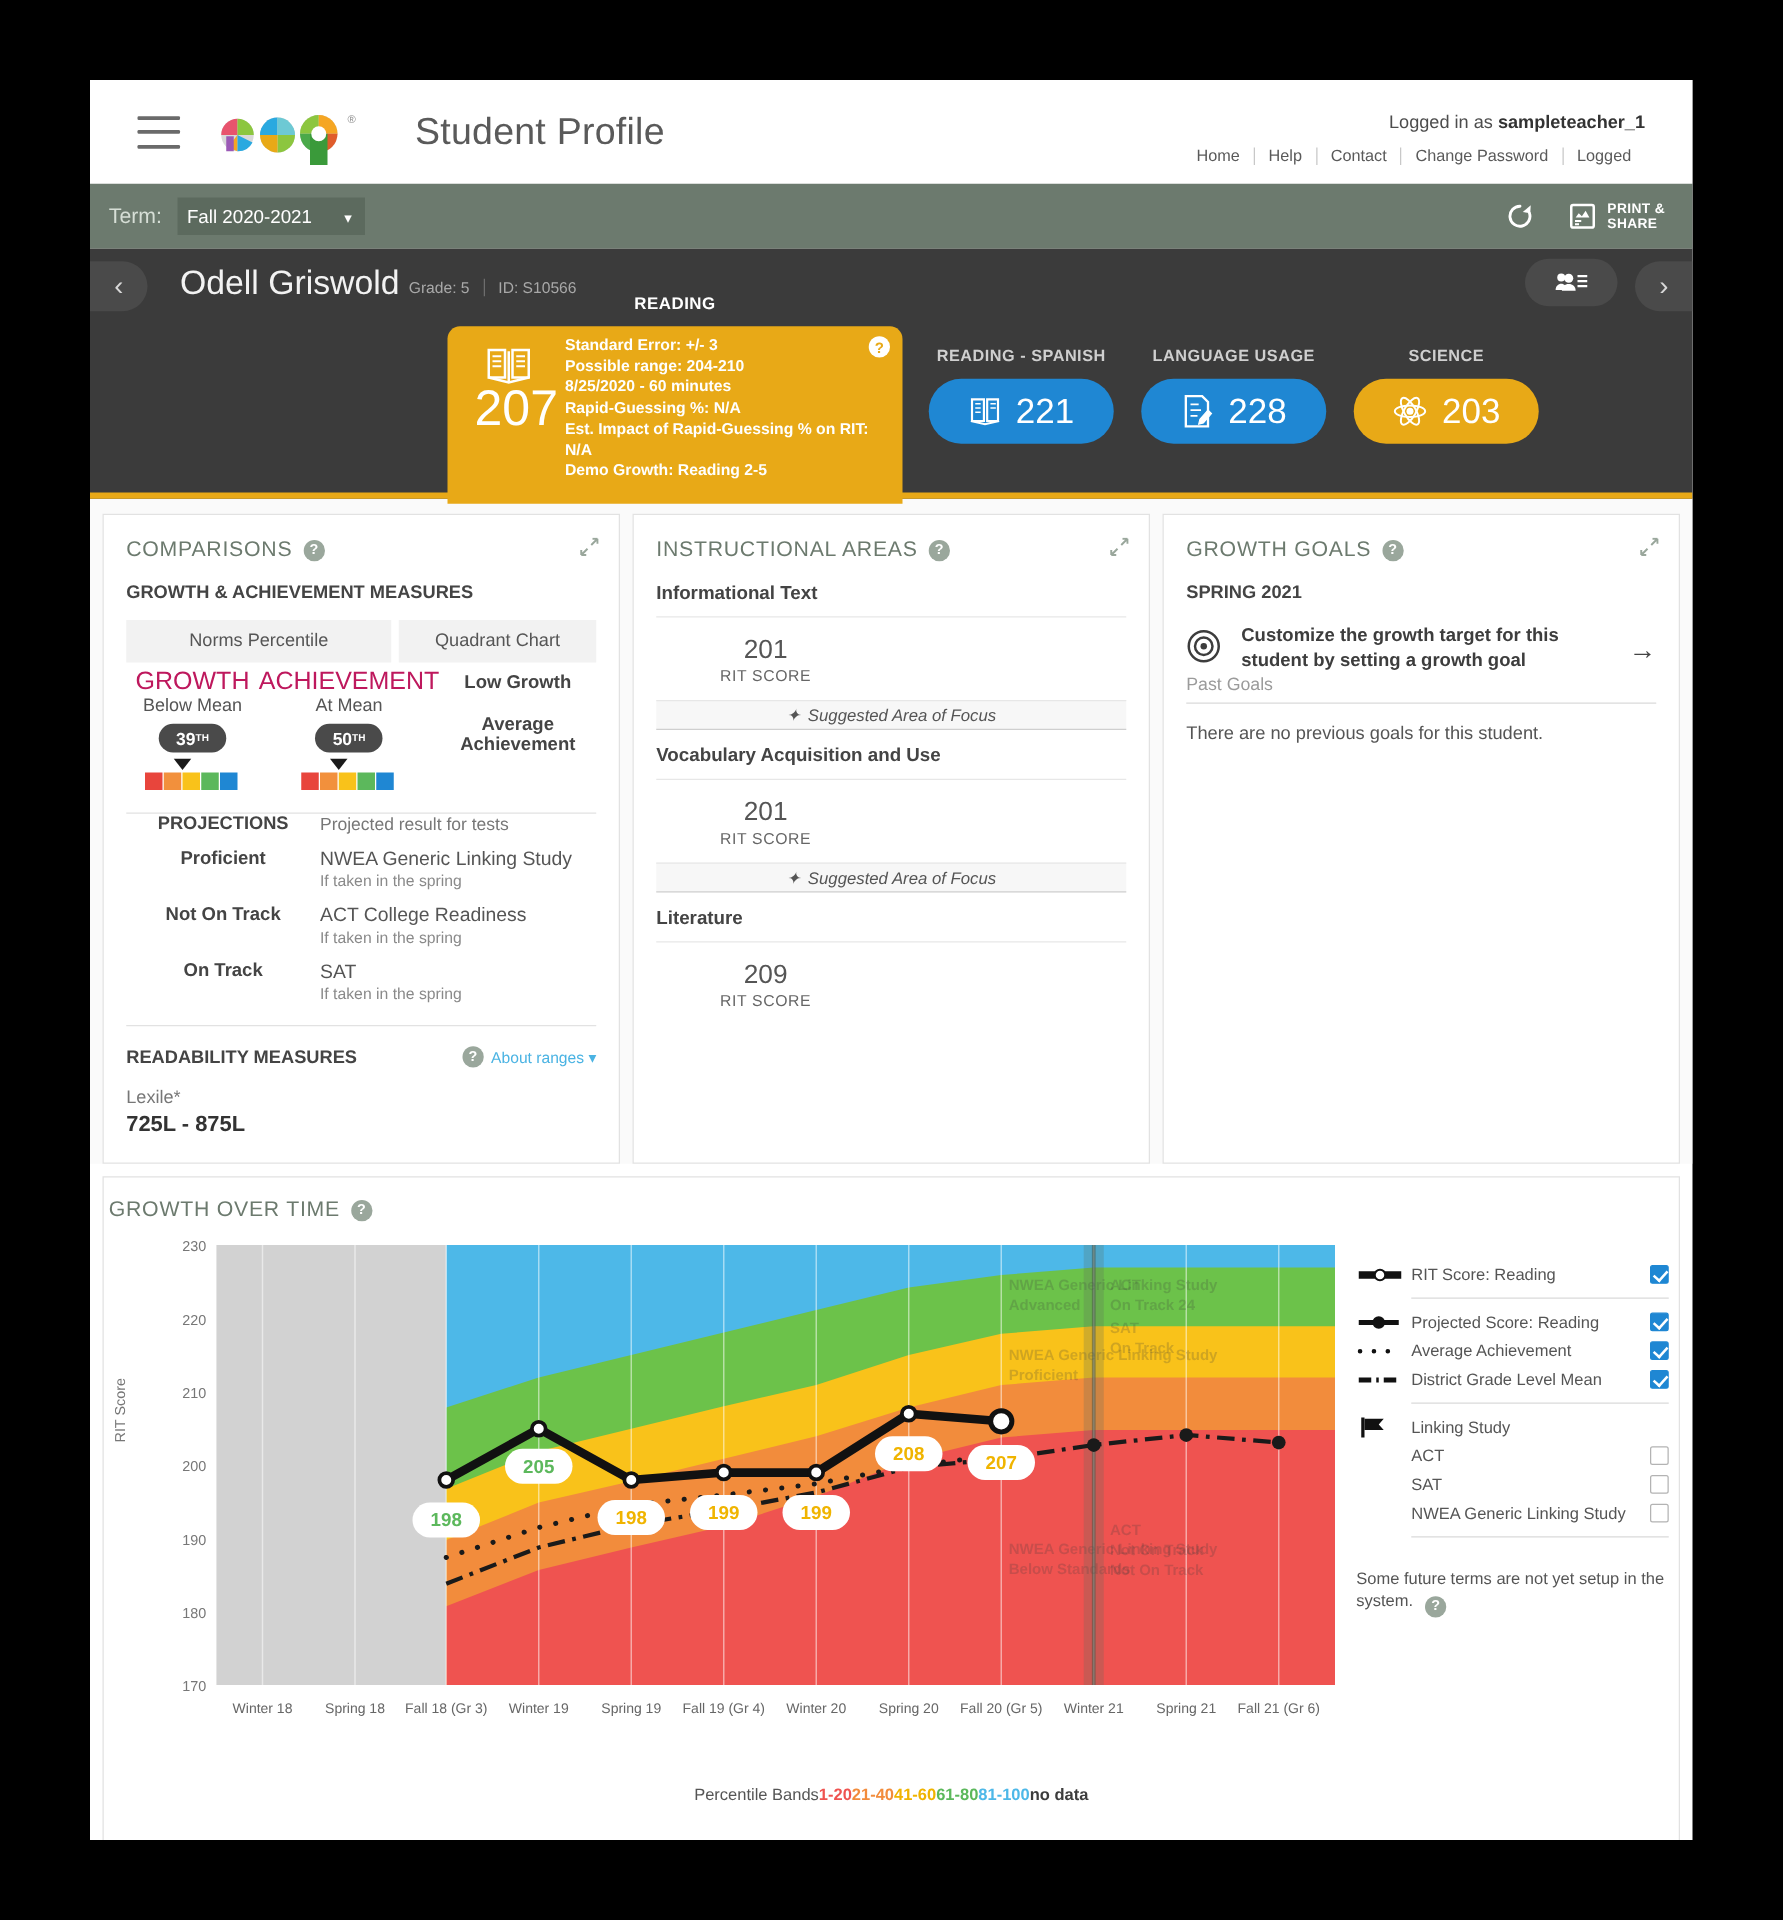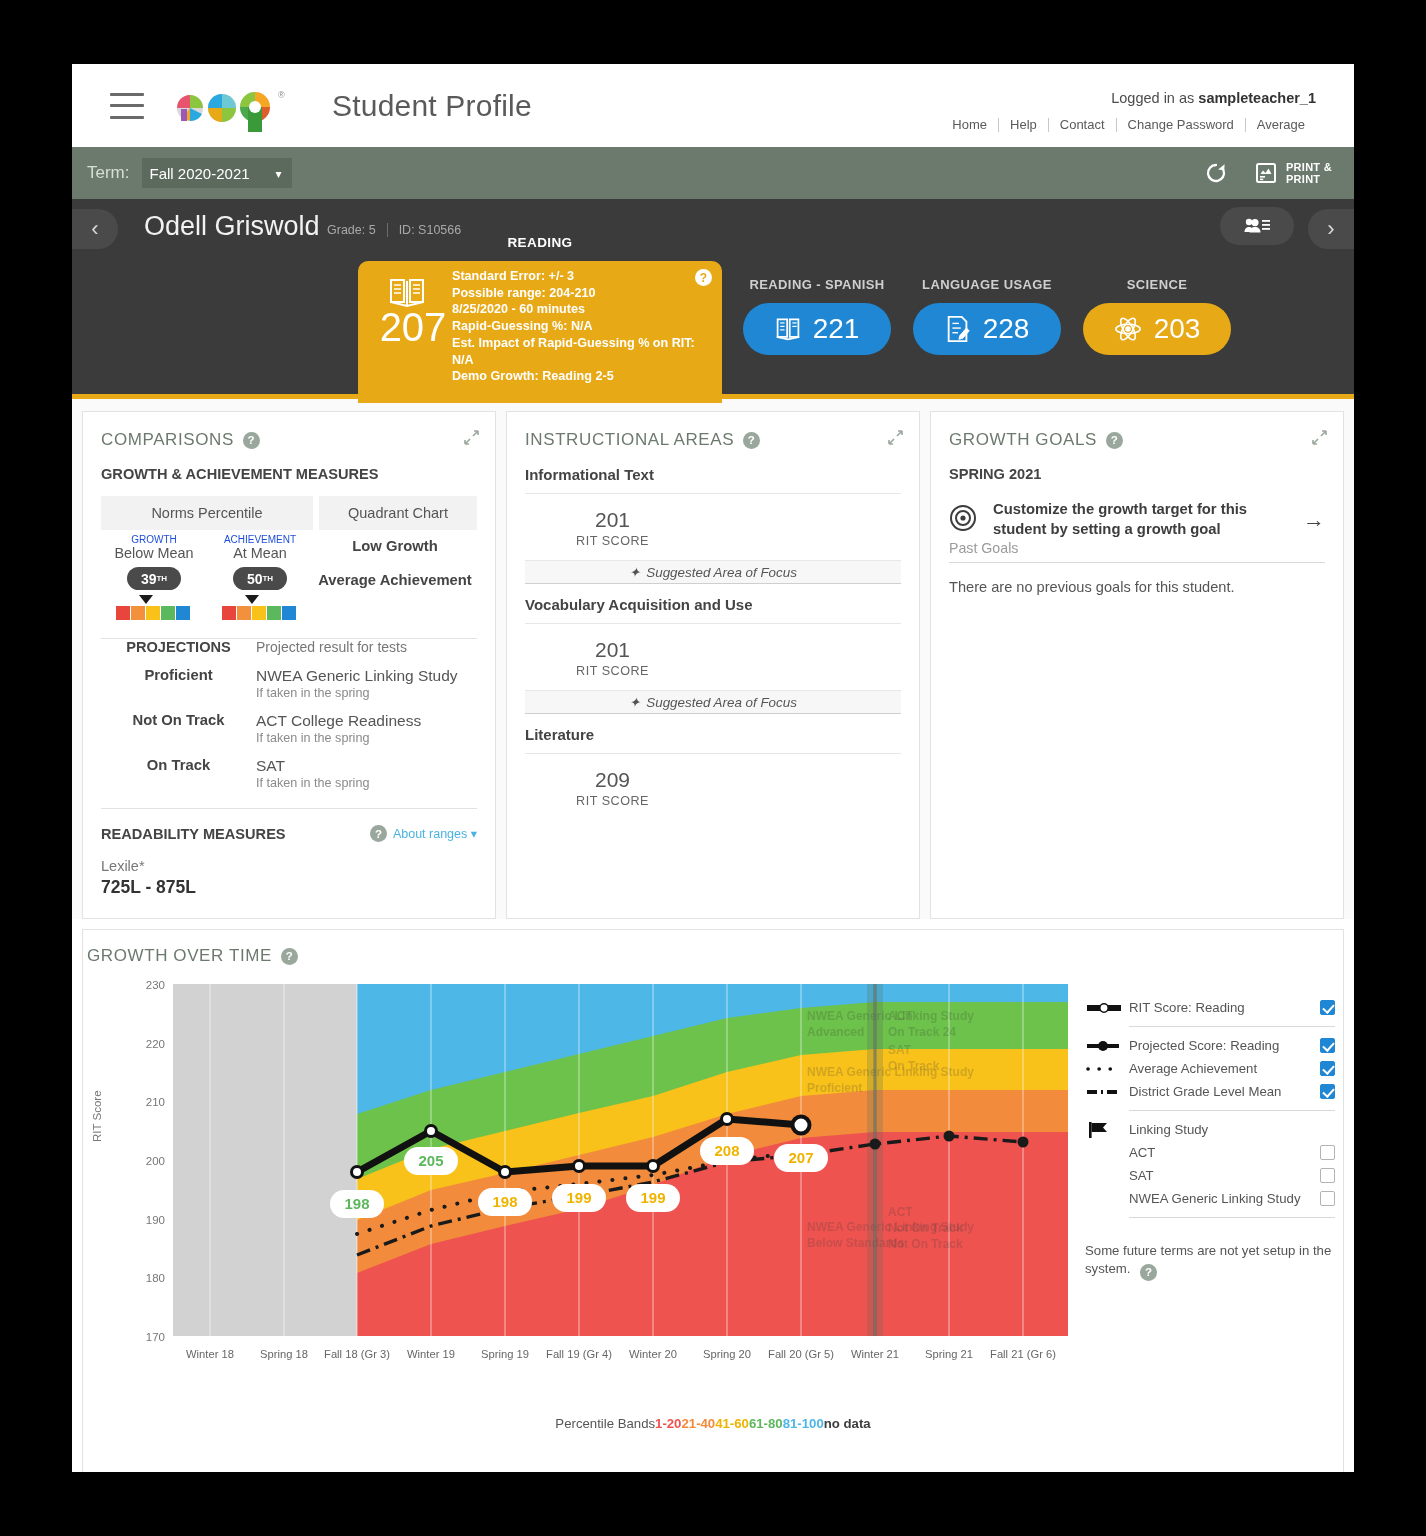--- a/index.html
+++ b/index.html
@@ -159,21 +159,21 @@
   .tabs { display:flex; gap: 6px; margin-top: 14px; }
   .tab {
     background:#f2f2f2; height: 34px; display:flex; align-items:center;
     justify-content:center; font-size: 14.5px; color:#555; cursor:pointer;
   }
   .tab.t1 { flex: 0 0 212px; }
   .tab.t2 { flex: 1 1 auto; }
 
   .measure-row { display:flex; margin-top: 4px; }
   .measure { flex: 0 0 106px; text-align:center; }
-  .measure .m1 { font-size: 10px; color:#1d4ed8; }
+  .measure .m1 { font-size: 20px; color:#be185d; }
   .measure .m2 { font-size: 14.4px; color:#555; }
   .badge {
     margin: 6px auto 0; width: 54px; height: 23px; border-radius: 12px;
     background:#4a4a4a; color:#fff; font-size: 14px; font-weight:700;
     display:flex;align-items:center;justify-content:center;
   }
   .badge sup { font-size: 8px; }
   .bandbar { margin: 16px auto 0; width: 76px; position:relative; }
   .bandbar .tri {
     position:absolute; top: -11px; width:0;height:0;
@@ -305,21 +305,21 @@
       <div class="logged"><span>Logged in as </span><b>sampleteacher_1</b></div>
       <div class="links">
         <a>Home</a>
         <div class="sep"></div>
         <a>Help</a>
         <div class="sep"></div>
         <a>Contact</a>
         <div class="sep"></div>
         <a>Change Password</a>
         <div class="sep"></div>
-        <a>Average</a>
+        <a>Logged</a>
       </div>
     </div>
   </div>
 
   <div class="termbar">
     <div class="term-label">Term:</div>
     <div class="term-wrap">
       <select class="term-select">
         <option>Fall 2020-2021</option>
       </select>
@@ -334,21 +334,21 @@
       </div>
       <div class="icon-btn print-share">
         <svg width="24" height="24" viewBox="0 0 24 24">
           <rect x="3" y="3" width="18" height="18" rx="1.5" fill="none" stroke="#fff" stroke-width="2"></rect>
           <path d="M6.5 13 L9 9.5 L11.5 12 L14.5 7.5 L17.5 13 Z" fill="#fff"></path>
           <rect x="6" y="15" width="5" height="1.6" fill="#fff"></rect>
           <rect x="6" y="17.6" width="3.2" height="1.6" fill="#fff"></rect>
         </svg>
         <div class="ps-text">
           <div>PRINT &amp;</div>
-          <div>PRINT</div>
+          <div>SHARE</div>
         </div>
       </div>
     </div>
   </div>
 
   <div class="studentbar">
     <div class="nav-arrow nav-left">
       <span>‹</span>
     </div>
     <div class="nav-arrow nav-right">

